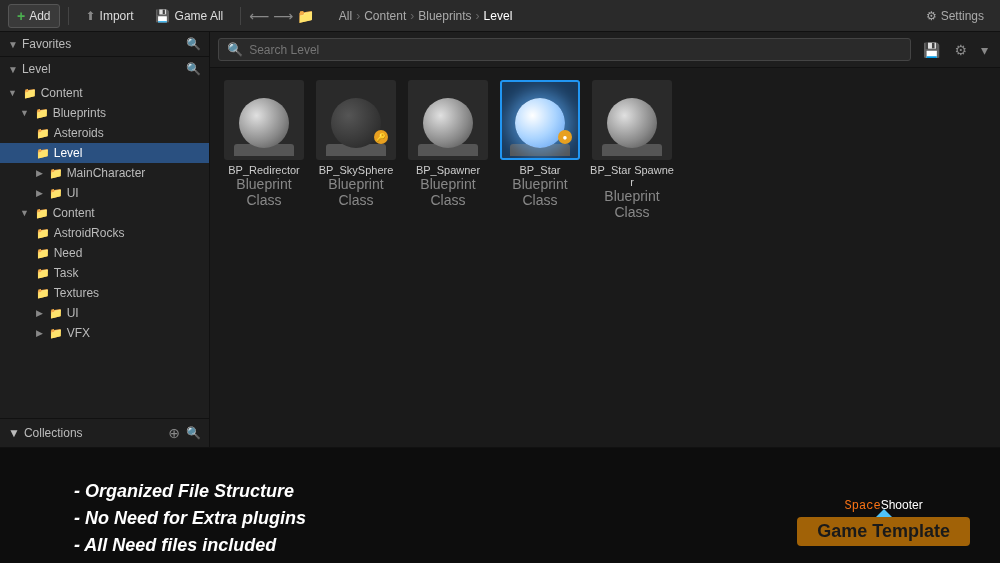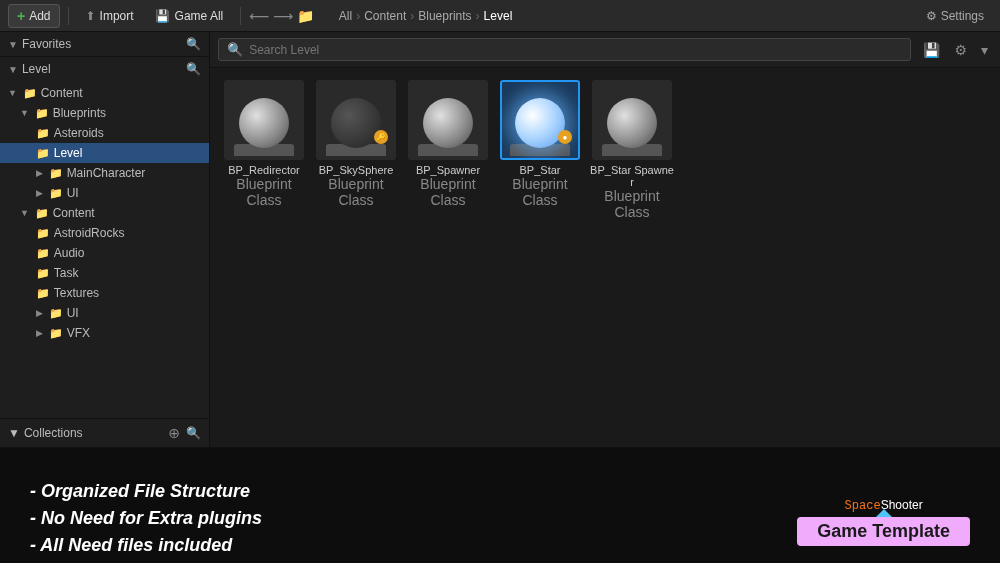--- a/index.html
+++ b/index.html
@@ -257,38 +257,39 @@
       height: 148px;
       background: #0d0d0d;
       display: flex;
       align-items: center;
       padding: 0 30px;
       gap: 20px;
       border-top: 1px solid #111;
     }
     .promo-bullets {
       flex: 1;
+      margin-left: 44px;
     }
     .bullet-item {
       font-size: 18px;
       font-weight: 900;
       color: #fff;
       margin-bottom: 6px;
       font-style: italic;
     }
     .promo-logo {
       display: flex;
       flex-direction: column;
       align-items: center;
       gap: 4px;
     }
     .logo-space { color: #f97316; font-family: Liberation Mono, monospace; }
     .logo-shooter { color: #fff; }
     .logo-subtitle-box {
-      background: #f0abfc;
+      background: #a16207;
       color: #1a1a1a;
       font-size: 18px;
       font-weight: bold;
       padding: 4px 20px;
       border-radius: 4px;
       position: relative;
     }
     .logo-subtitle-box::before {
       content: '';
       position: absolute;
@@ -400,21 +401,21 @@
           <span>Content</span>
         </div>
 
         <div class="tree-item" style="padding-left:36px;">
           <span class="folder-icon">📁</span>
           <span>AstroidRocks</span>
         </div>
 
         <div class="tree-item" style="padding-left:36px;">
           <span class="folder-icon">📁</span>
-          <span>Audio</span>
+          <span>Need</span>
         </div>
 
         <div class="tree-item" style="padding-left:36px;">
           <span class="folder-icon">📁</span>
           <span>Task</span>
         </div>
 
         <div class="tree-item" style="padding-left:36px;">
           <span class="folder-icon">📁</span>
           <span>Textures</span>

